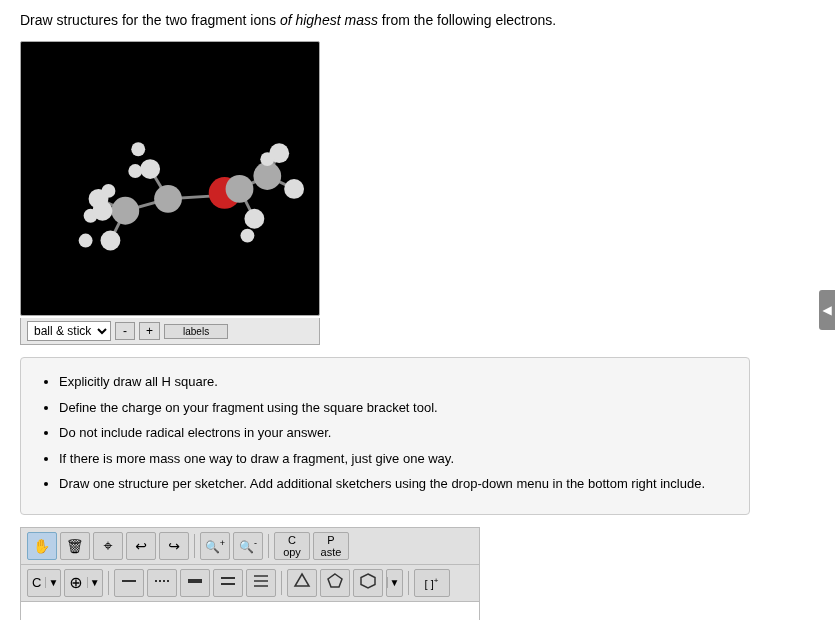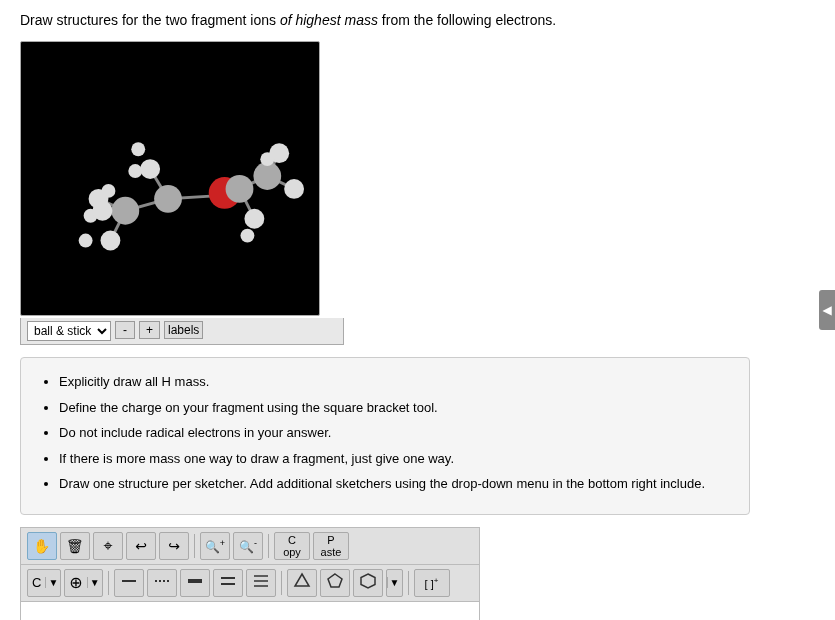--- a/index.html
+++ b/index.html
@@ -39,49 +39,49 @@
     }
 
     
     .molecule-svg {
       width: 100%;
       height: 100%;
     }
 
     .molecule-controls {
       display: flex;
-      align-items: flex-start;
+      align-items: center;
       gap: 4px;
       padding: 3px 6px;
       border: 1px solid #aaa;
       border-top: none;
       background: #e8e8e8;
-      width: 324px;
+      width: 300px;
     }
 
     .molecule-select {
       font-size: 12px;
       padding: 1px 2px;
       border: 1px solid #999;
       background: #fff;
     }
 
     .mol-btn {
       font-size: 12px;
       padding: 1px 6px;
       border: 1px solid #999;
       background: #ddd;
       cursor: pointer;
       min-width: 20px;
       text-align: center;
     }
 
     .labels-btn {
-      font-size: 12px;
-      padding: 1px 3px;
+      font-size: 10px;
+      padding: 1px 18px;
       border: 1px solid #999;
       background: #ddd;
       cursor: pointer;
     }
 
     .instructions-box {
       border: 1px solid #ccc;
       background: #f5f5f5;
       border-radius: 4px;
       padding: 14px 18px;
@@ -266,21 +266,21 @@
         <option>space fill</option>
       </select>
       <button class="mol-btn">-</button>
       <button class="mol-btn">+</button>
       <button class="labels-btn">labels</button>
     </div>
   </div>
 
   <div class="instructions-box">
     <ul>
-      <li>Explicitly draw all H mass.</li>
+      <li>Explicitly draw all H square.</li>
       <li>Define the charge on your fragment using the square bracket tool.</li>
       <li>Do not include radical electrons in your answer.</li>
       <li>If there is more mass one way to draw a fragment, just give one way.</li>
       <li>Draw one structure per sketcher. Add additional sketchers using the drop-down menu in the bottom right include.</li>
     </ul>
   </div>
 
   <div class="sketcher-wrapper">
 
     <div class="sketcher-toolbar">

